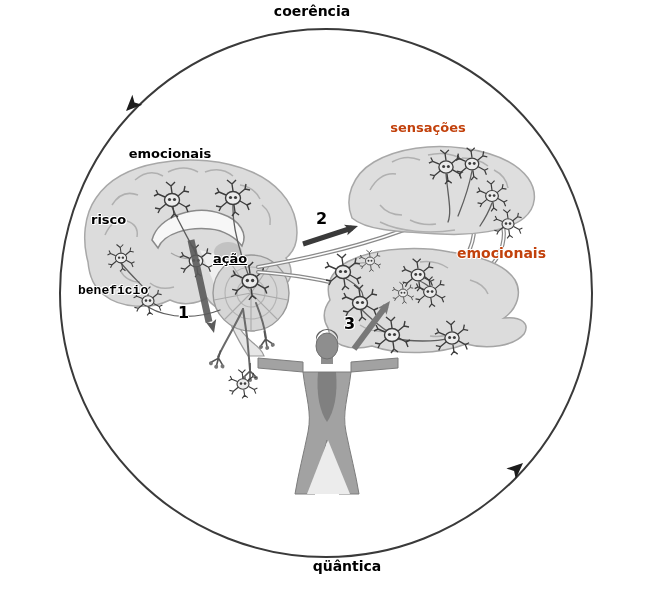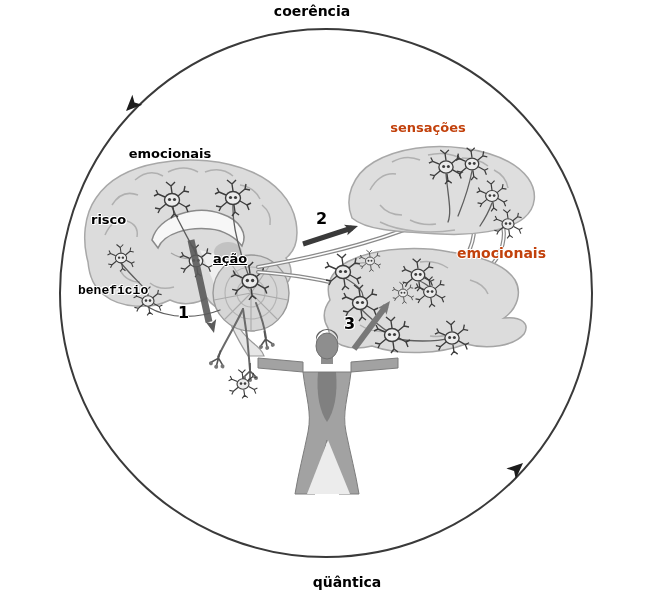--- a/index.html
+++ b/index.html
@@ -230,20 +230,20 @@
   <div class="lbl black" style="left:213px;top:251px;text-decoration:underline;">ação</div>
 
   <div class="lbl black" style="left:78px;top:283px;font-family:Liberation Mono, monospace;">benefício</div>
 
   <div class="lbl gray center" style="left:428px;top:120px;">sensações</div>
 
   <div class="lbl gray sz14" style="left:457px;top:245px;">emocionais</div>
 
 
 
-  <div class="lbl black sz14 center" style="left:347px;top:558px;margin-top:16px;">qüântica</div>
+  <div class="lbl black sz14 center" style="left:347px;top:558px;">qüântica</div>
 
   <div class="lbl num" style="left:178px;top:303px;">1</div>
 
   <div class="lbl num" style="left:316px;top:209px;">2</div>
 
   <div class="lbl num" style="left:344px;top:314px;">3</div>
 </div>
 
 </body></html>

